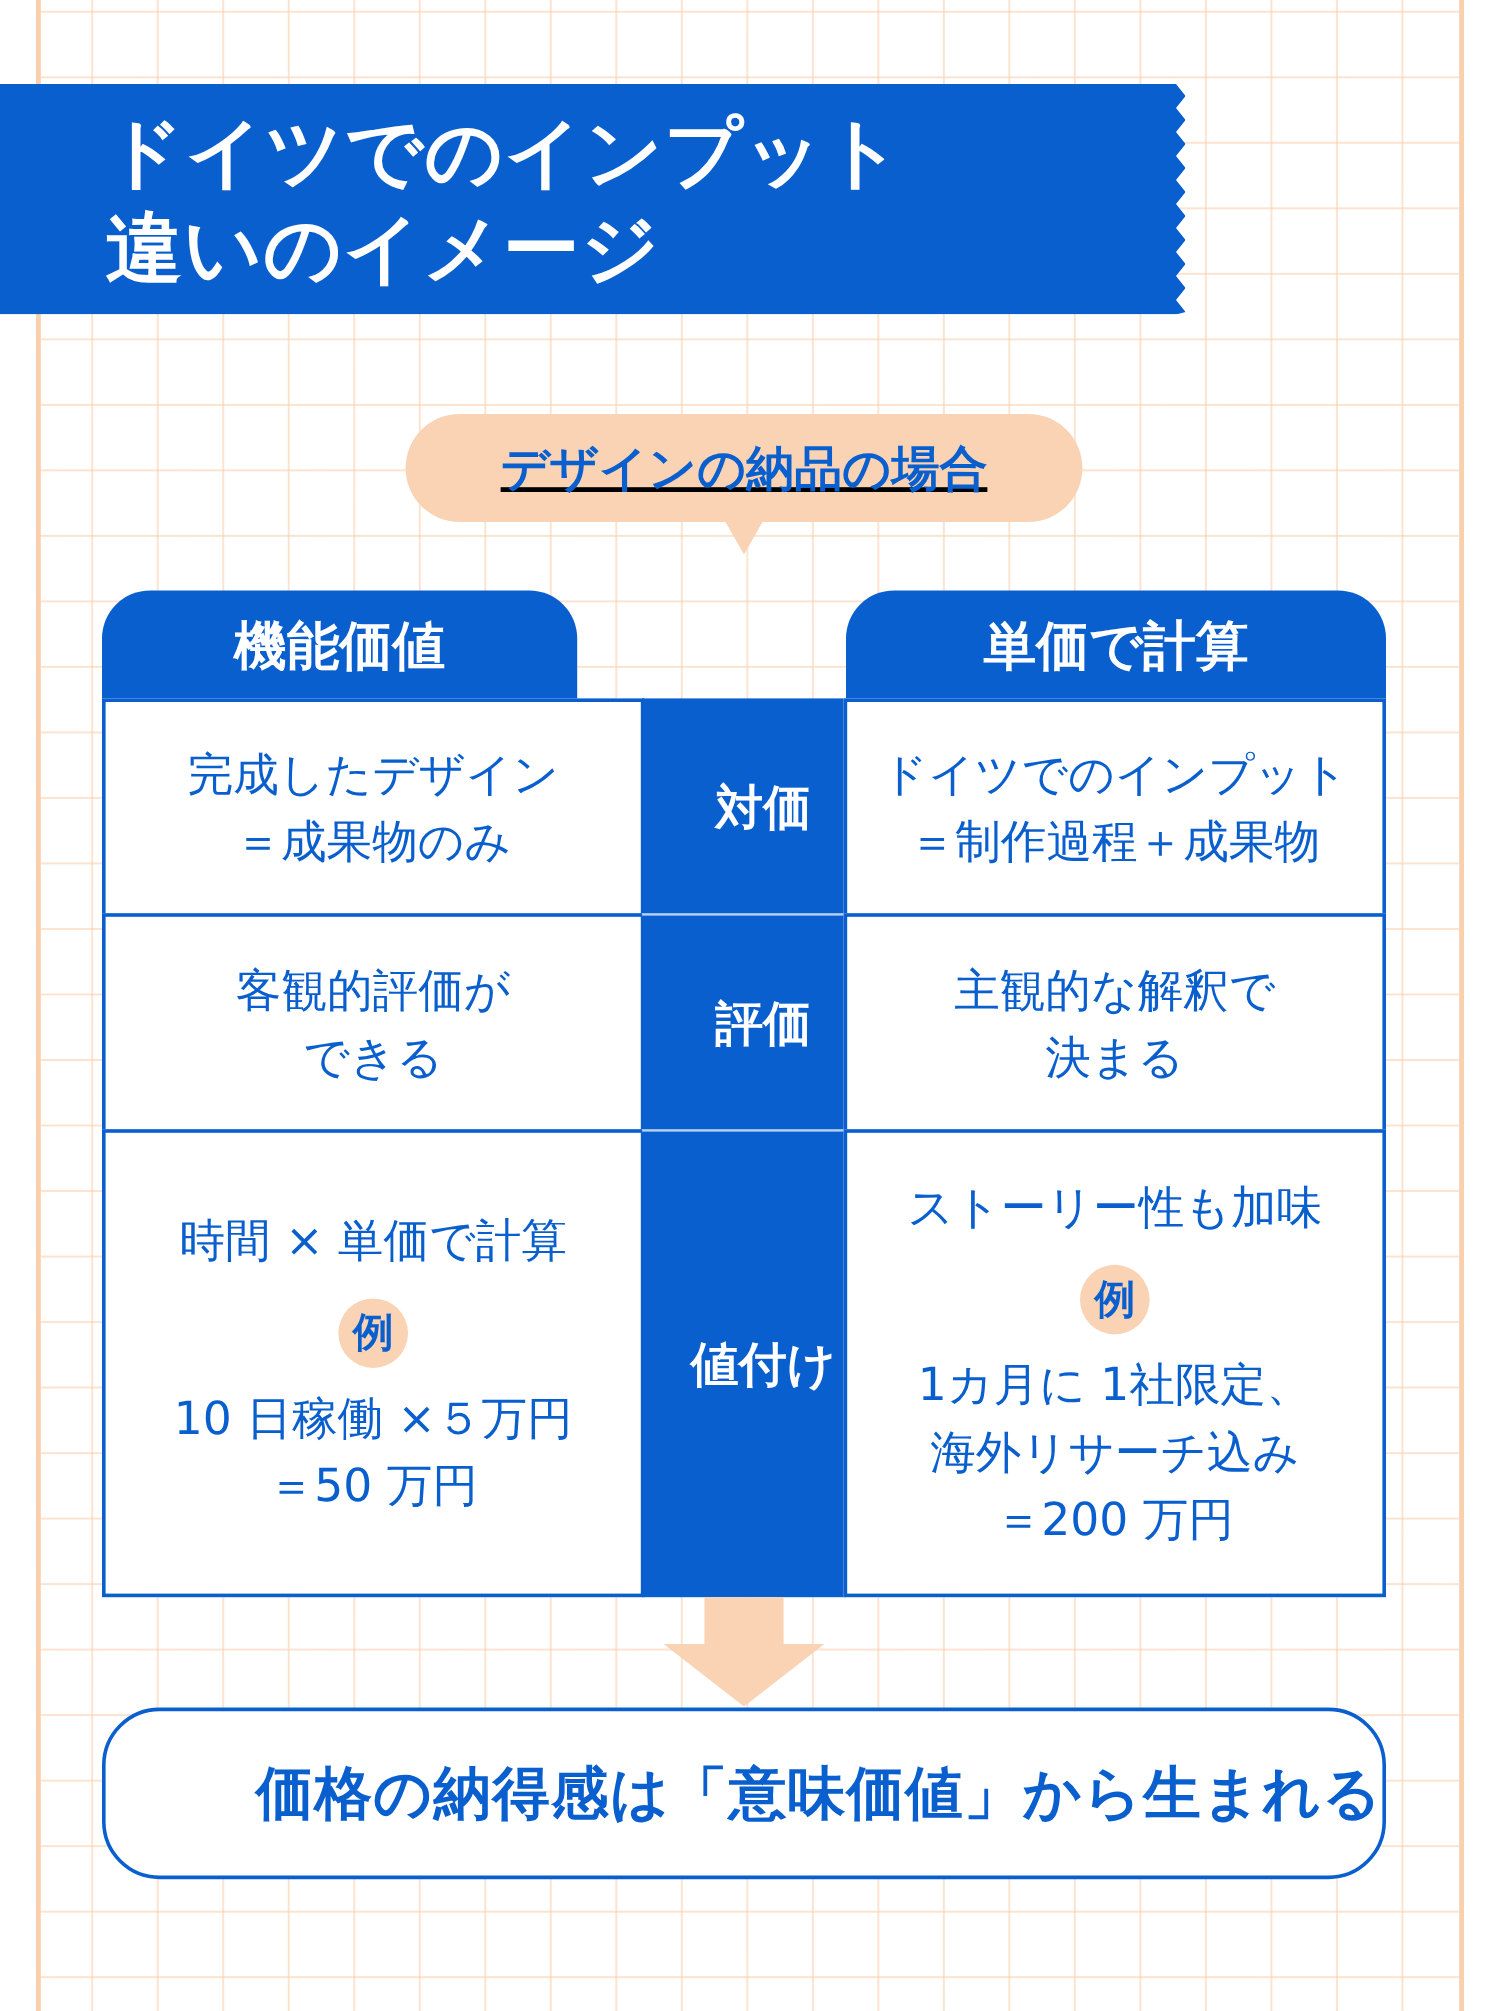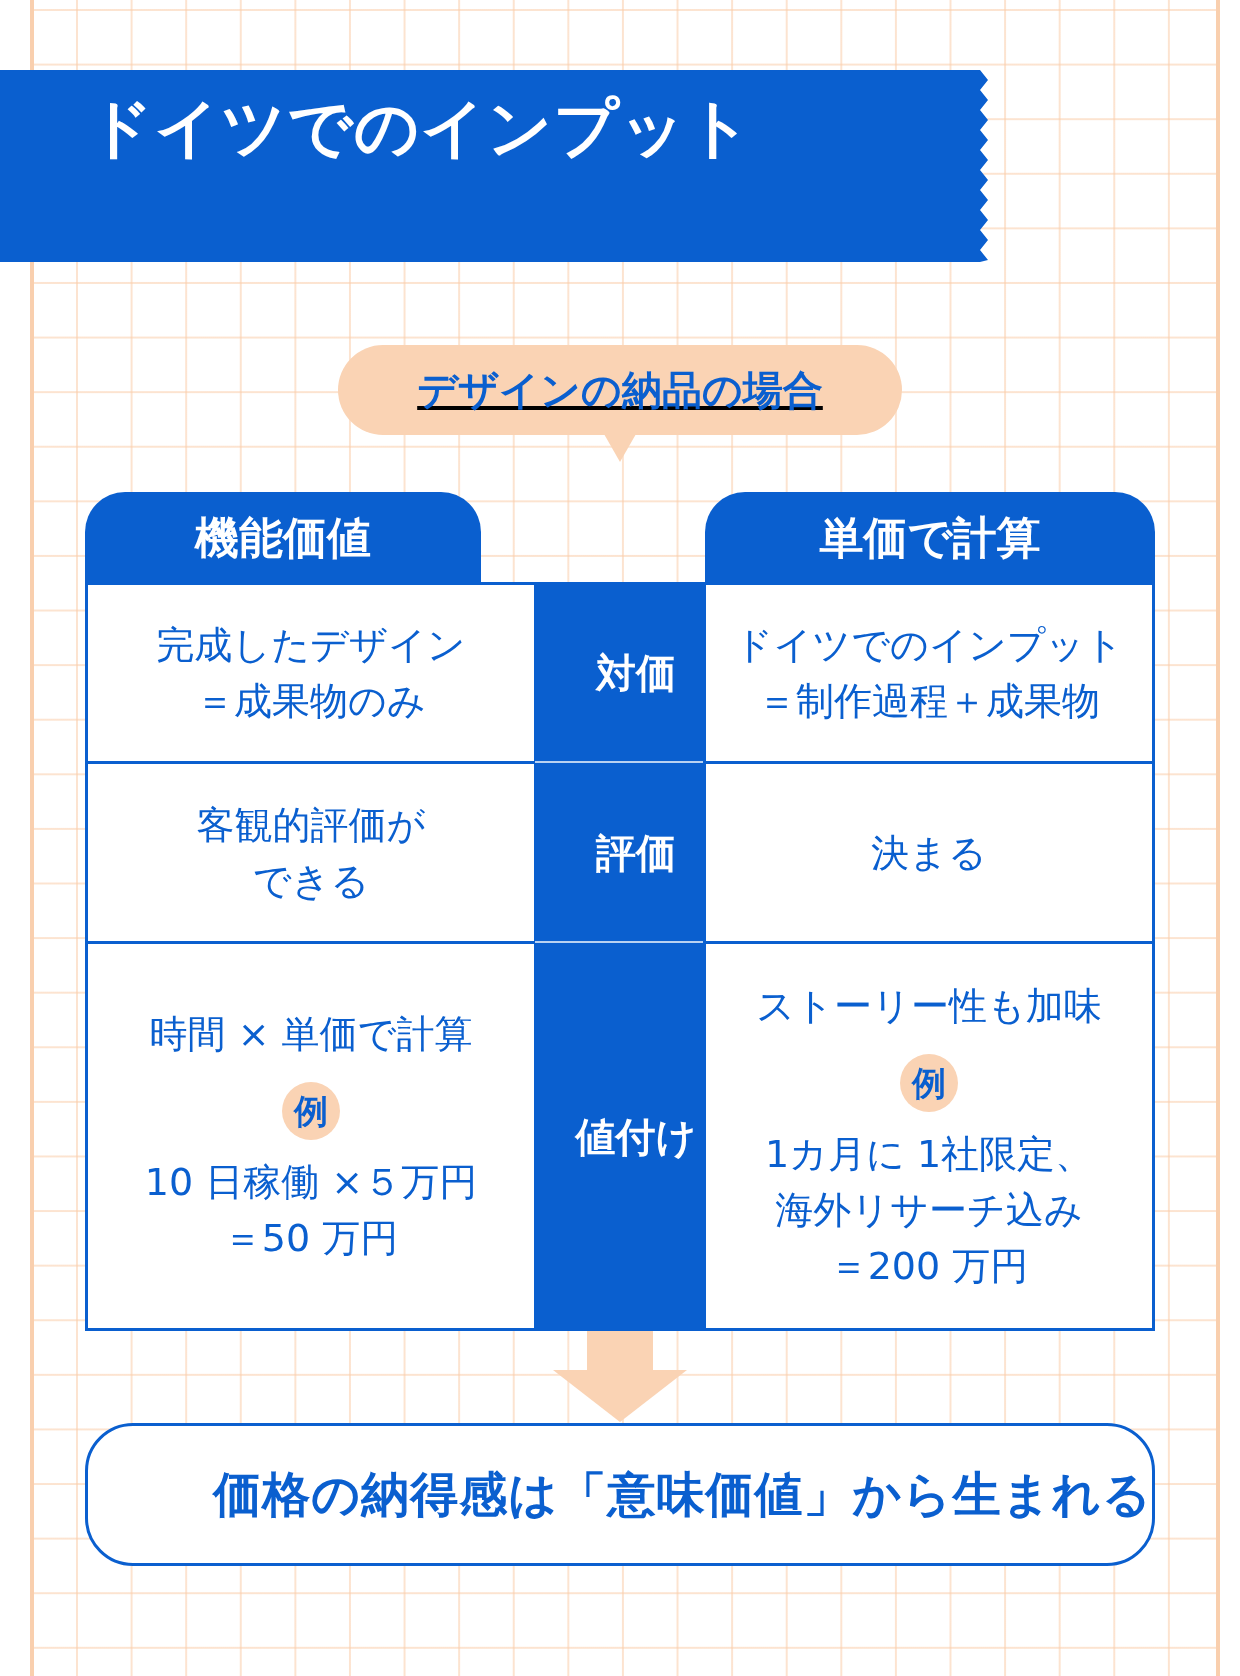--- a/index.html
+++ b/index.html
@@ -98,20 +98,21 @@
   }
 </style>
 </head>
 <body>
 
 <div class="paper"></div>
 
 <div class="banner">
   <div class="banner-title">
     <span>ドイツでのインプット</span>
+    <span>違いのイメージ</span>
   </div>
 </div>
 
 <div class="pill">
   <span class="pill-text">デザインの納品の場合</span>
 </div>
 <div class="pill-tail"></div>
 
 <div class="col-head left">機能価値</div>
 <div class="col-head right">単価で計算</div>
@@ -125,20 +126,21 @@
   <span class="line">ドイツでのインプット</span>
   <span class="line">＝制作過程＋成果物</span>
 </div>
 
 <div class="cell left r2">
   <span class="line">客観的評価が</span>
   <span class="line">できる</span>
 </div>
 <div class="mid r2">評価</div>
 <div class="cell right r2">
+  <span class="line">主観的な解釈で</span>
   <span class="line">決まる</span>
 </div>
 
 <div class="cell left r3">
   <span class="line">時間 × 単価で計算</span>
   <div class="rei">例</div>
   <span class="line">10 日稼働 ×５万円</span>
   <span class="line">＝50 万円</span>
 </div>
 <div class="mid r3">値付け</div>

